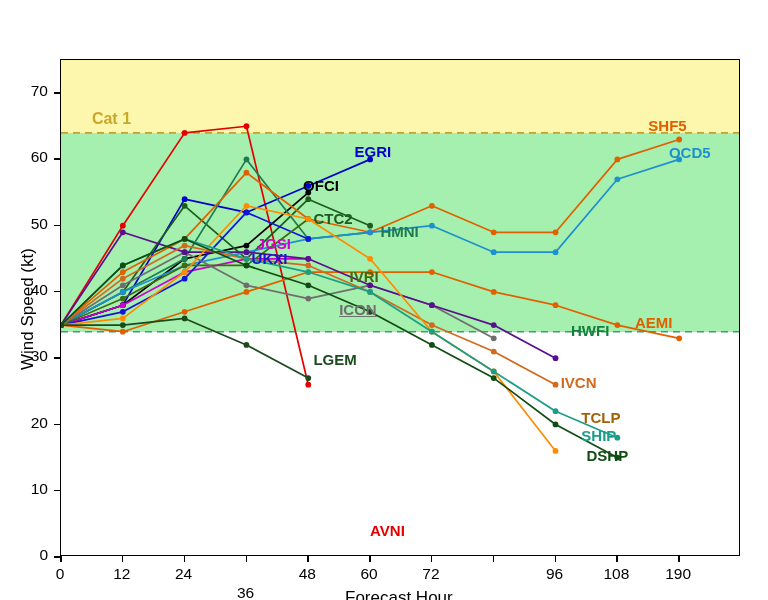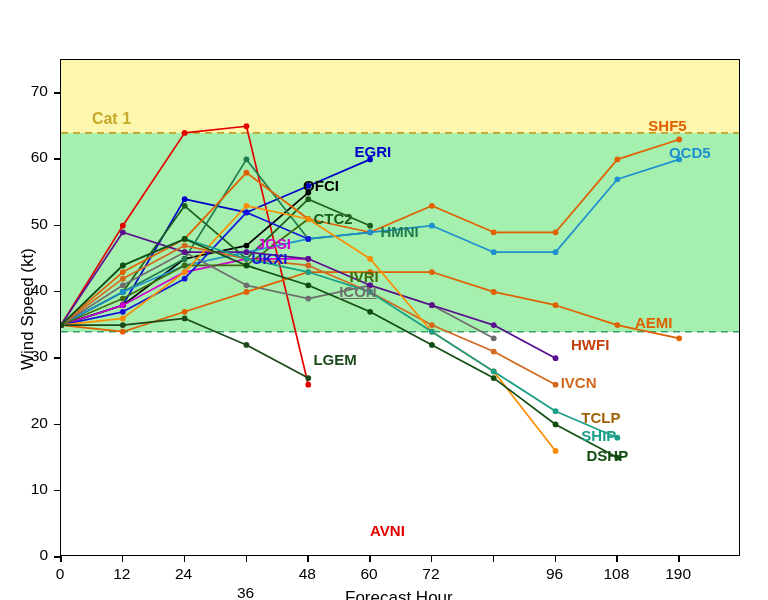--- a/index.html
+++ b/index.html
@@ -199,23 +199,23 @@
         <div class="ann" style="left:309.1px;top:461.5px;color:#E50000;">AVNI</div>
         <div class="ann" style="left:293.6px;top:70.5px;color:#0000CC;margin-top:12px;">EGRI</div>
         <div class="ann" style="left:242.1px;top:116.9px;color:#000000;">OFCI</div>
         <div class="ann" style="left:252.4px;top:150.0px;color:#1C5C1C;">CTC2</div>
         <div class="ann" style="left:319.4px;top:163.3px;color:#1F7A4F;">HMNI</div>
         <div class="ann" style="left:587.3px;top:57.3px;color:#E06000;">SHF5</div>
         <div class="ann" style="left:607.9px;top:83.8px;color:#1E90D0;">OCD5</div>
         <div class="ann" style="left:195.8px;top:174.6px;color:#D000D0;">JGSI</div>
         <div class="ann" style="left:190.6px;top:189.8px;color:#1414D8;">UKXI</div>
         <div class="ann" style="left:288.5px;top:207.7px;color:#3F6B0F;">IVRI</div>
-        <div class="ann" style="left:278.2px;top:223px;color:#6E6E6E;text-decoration:underline;">ICON</div>
+        <div class="ann" style="left:278.2px;top:241px;color:#6E6E6E;text-decoration:underline;">ICON</div>
         <div class="ann" style="left:574px;top:254.1px;color:#E06000;">AEMI</div>
-        <div class="ann" style="left:510.0px;top:276px;color:#c2410c;">HWFI</div>
+        <div class="ann" style="left:510.0px;top:262px;color:#15803d;">HWFI</div>
         <div class="ann" style="left:499.7px;top:313.7px;color:#D2691E;">IVCN</div>
         <div class="ann" style="left:520.3px;top:348.8px;color:#a16207;">TCLP</div>
         <div class="ann" style="left:520.3px;top:367.4px;color:#1A9E87;">SHIP</div>
         <div class="ann" style="left:525.5px;top:386.6px;color:#114D11;">DSHP</div>
         <div class="ann" style="left:252.4px;top:291.2px;color:#1C4A1C;">LGEM</div>
       </div>
   </div>
 
   <div id="axisLayer">
       <div class="tickmark-y" style="left:54px;top:556.0px;"></div>

